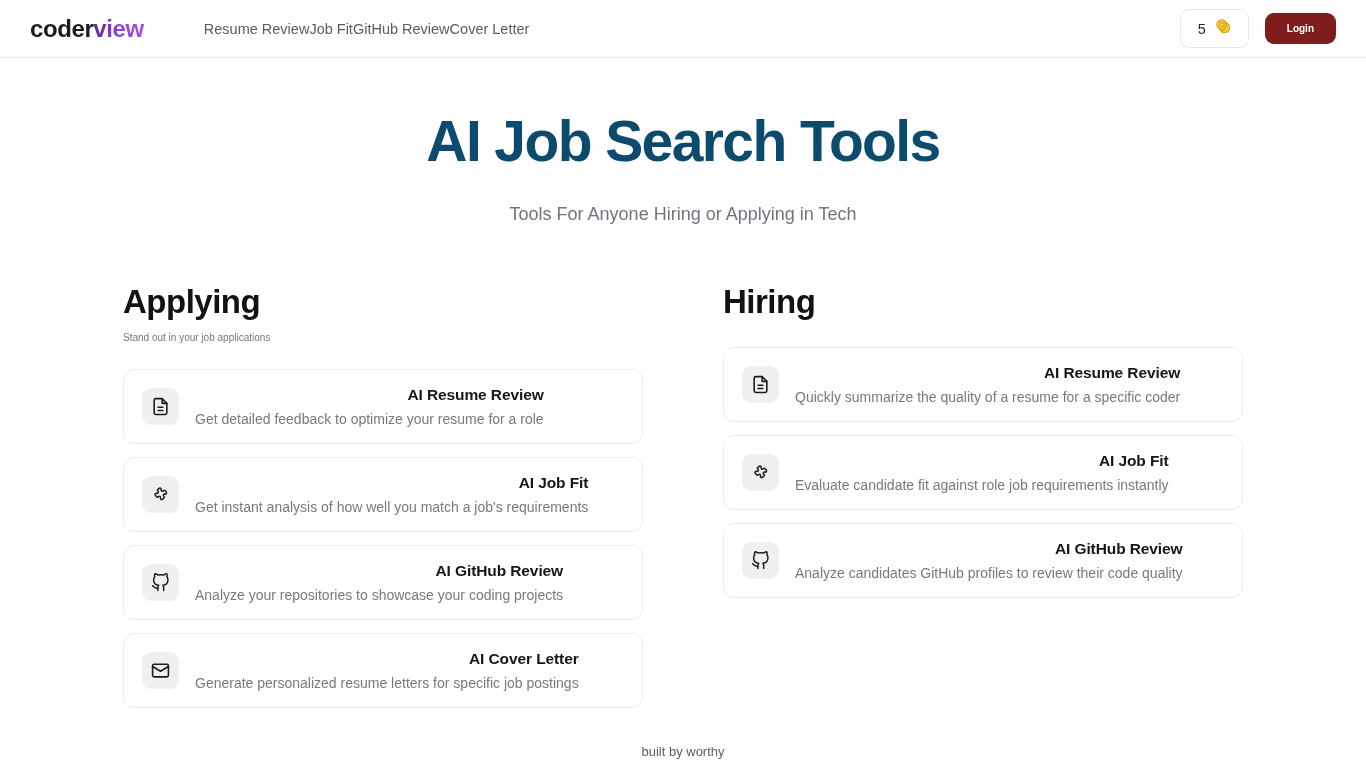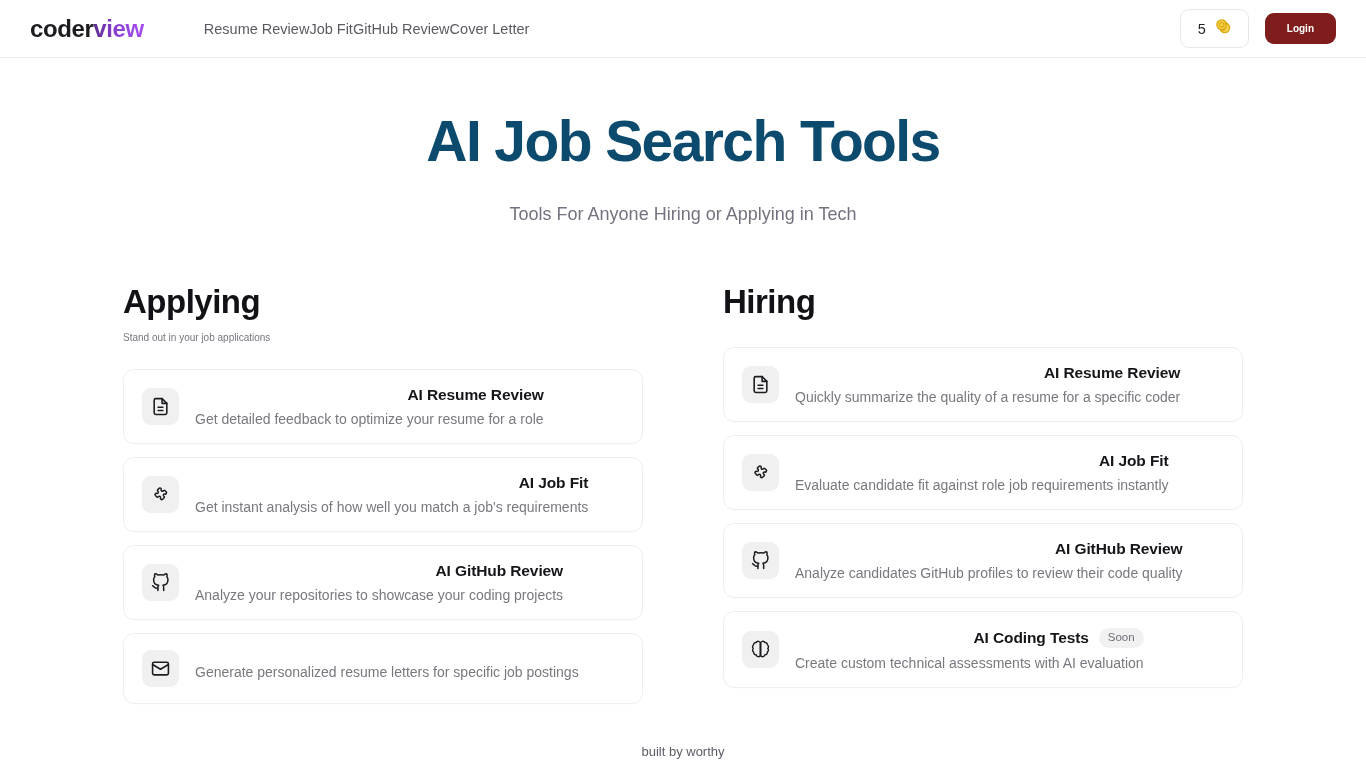--- a/index.html
+++ b/index.html
@@ -260,20 +260,23 @@
       </div>
 
       <div class="card">
         <div class="card-icon">
           <svg width="19" height="19" viewBox="0 0 24 24" fill="none" stroke="currentColor" stroke-width="2" stroke-linecap="round" stroke-linejoin="round">
             <rect x="2" y="4" width="20" height="16" rx="2"></rect>
             <path d="m22 7-10 6L2 7"></path>
           </svg>
         </div>
         <div class="card-body">
+          <div class="card-title-row">
+            <span class="card-title">AI Cover Letter</span>
+          </div>
           <div class="card-desc">Generate personalized resume letters for specific job postings</div>
         </div>
       </div>
 
     </div>
   </div>
 
   <div class="column">
     <div class="col-title">Hiring</div>
     <div class="cards">
@@ -316,36 +319,20 @@
           </svg>
         </div>
         <div class="card-body">
           <div class="card-title-row">
             <span class="card-title">AI GitHub Review</span>
           </div>
           <div class="card-desc">Analyze candidates GitHub profiles to review their code quality</div>
         </div>
       </div>
 
-      <div class="card">
-        <div class="card-icon">
-          <svg width="19" height="19" viewBox="0 0 24 24" fill="none" stroke="currentColor" stroke-width="1.8" stroke-linecap="round" stroke-linejoin="round">
-            <path d="M12 4.5a3 3 0 0 0-5.6-1.3A2.8 2.8 0 0 0 3.3 6a3 3 0 0 0-.5 4.6 3 3 0 0 0 .6 4.6 2.8 2.8 0 0 0 3 3.4A3 3 0 0 0 12 19.5z"></path>
-            <path d="M12 4.5a3 3 0 0 1 5.6-1.3A2.8 2.8 0 0 1 20.7 6a3 3 0 0 1 .5 4.6 3 3 0 0 1-.6 4.6 2.8 2.8 0 0 1-3 3.4A3 3 0 0 1 12 19.5z"></path>
-            <line x1="12" y1="4.5" x2="12" y2="19.5"></line>
-          </svg>
-        </div>
-        <div class="card-body">
-          <div class="card-title-row">
-            <span class="card-title">AI Coding Tests</span>
-            <span class="badge">Soon</span>
-          </div>
-          <div class="card-desc">Create custom technical assessments with AI evaluation</div>
-        </div>
-      </div>
 
     </div>
   </div>
 </div>
 
 <div class="footer">
   <span>built by worthy</span>
 </div>
 
 </body></html>

